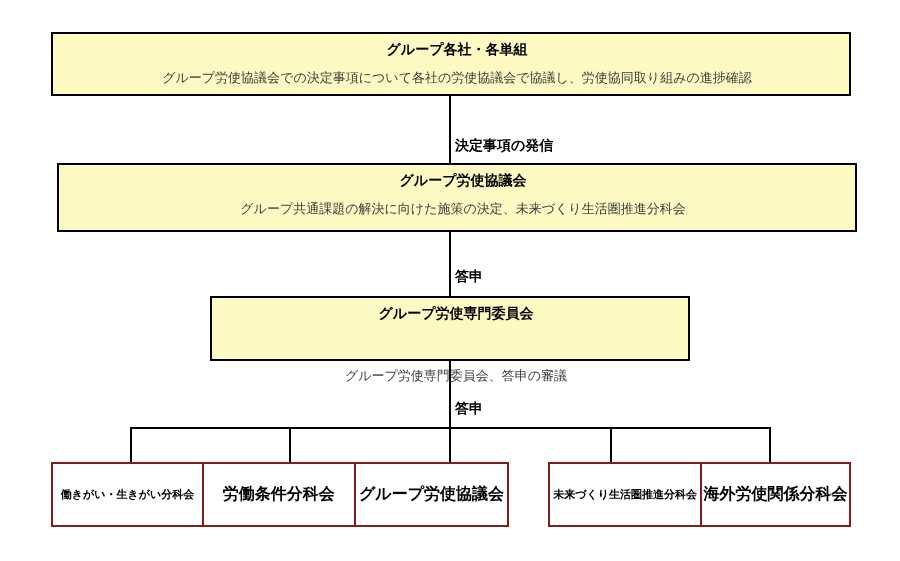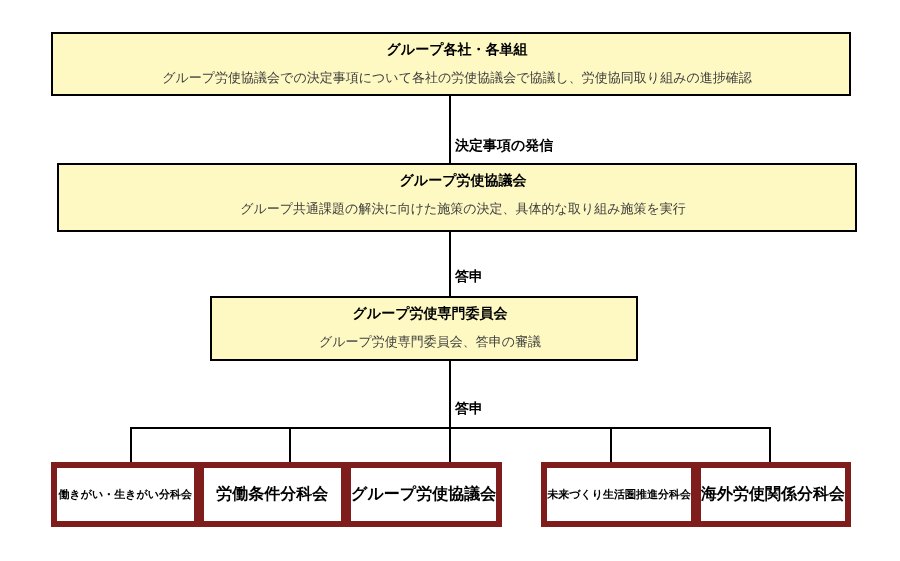--- a/index.html
+++ b/index.html
@@ -47,21 +47,21 @@
   }
 
   .subrow{
     position:absolute;
     left:51px;top:462px;
     width:800px;height:65px;
     display:flex;
   }
   .sub{
     box-sizing:border-box;
-    border:6px solid #7f1d1d;
+    border:2px solid #7f1d1d;
     background:#fff;
     display:flex;
     align-items:center;
     justify-content:center;
     text-align:right;
     height:65px;
   }
   .sub + .sub{margin-left:-2px;}
   .sub .lbl{
     font-size:16px;
@@ -79,27 +79,27 @@
   <div class="box" style="left:51px;top:32px;width:800px;height:64px;">
     <div class="box-title">グループ各社・各単組</div>
     <div class="box-desc">グループ労使協議会での決定事項について各社の労使協議会で協議し、労使協同取り組みの進捗確認</div>
   </div>
 
   <div class="vline" style="left:449px;top:95px;height:70px;"></div>
   <div class="conn-label" style="left:455px;top:137px;text-align:right;">決定事項の発信</div>
 
   <div class="box" style="left:57px;top:163px;width:800px;height:69px;">
     <div class="box-title">グループ労使協議会</div>
-    <div class="box-desc">グループ共通課題の解決に向けた施策の決定、具体的な取り組み施策を実行</div>
+    <div class="box-desc">グループ共通課題の解決に向けた施策の決定、未来づくり生活圏推進分科会</div>
   </div>
 
   <div class="vline" style="left:449px;top:230px;height:68px;"></div>
   <div class="conn-label" style="left:455px;top:268px;">答申</div>
 
-  <div class="box" style="left:210px;top:296px;width:428px;height:65px;">
+  <div class="box" style="left:210px;top:296px;width:480px;height:65px;gap:34px;">
     <div class="box-title">グループ労使専門委員会</div>
     <div class="box-desc">グループ労使専門委員会、答申の審議</div>
   </div>
 
   <div class="vline" style="left:449px;top:360px;height:104px;"></div>
   <div class="conn-label" style="left:455px;top:400px;">答申</div>
 
   <div class="hline" style="left:130px;top:427px;width:641px;"></div>
   <div class="vline" style="left:130px;top:427px;height:37px;"></div>
   <div class="vline" style="left:289px;top:427px;height:37px;"></div>

